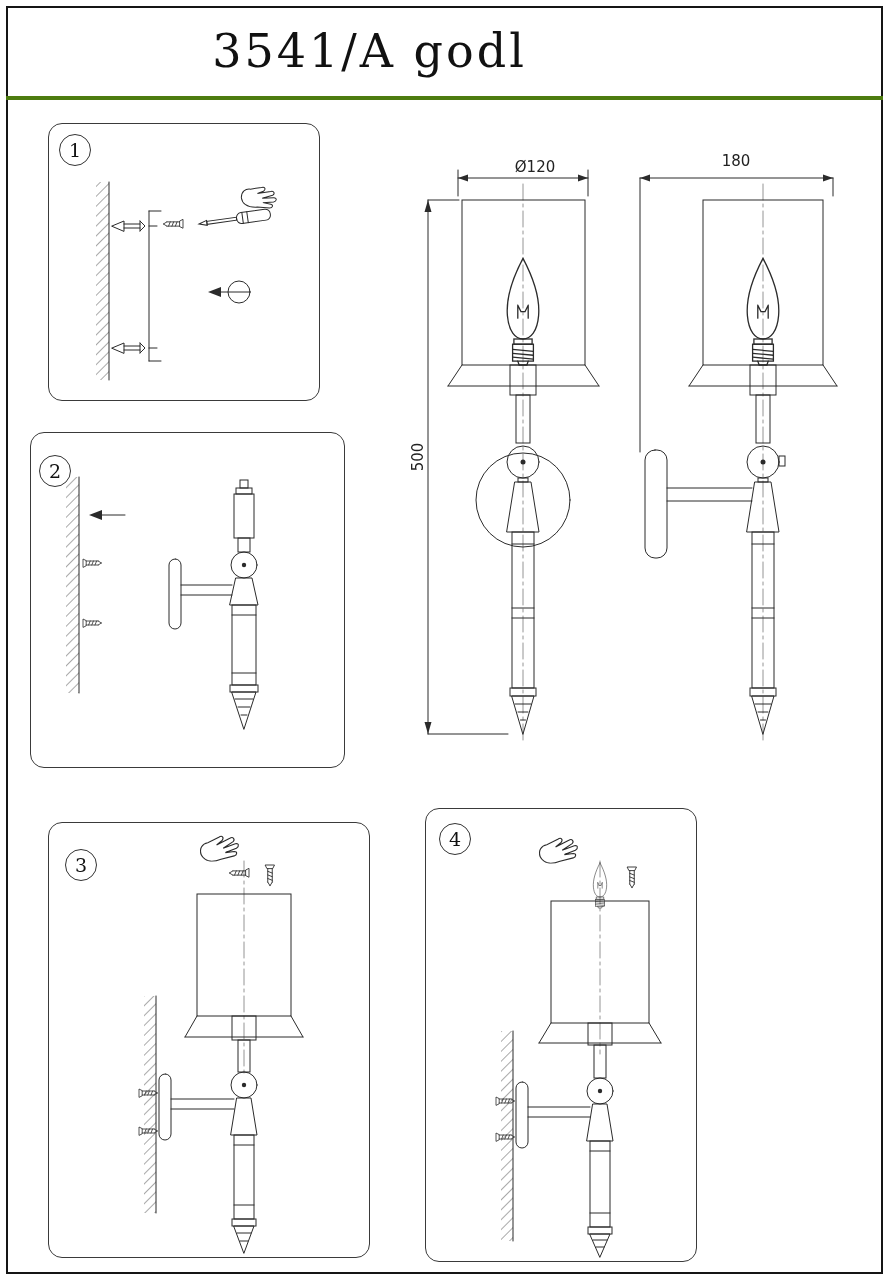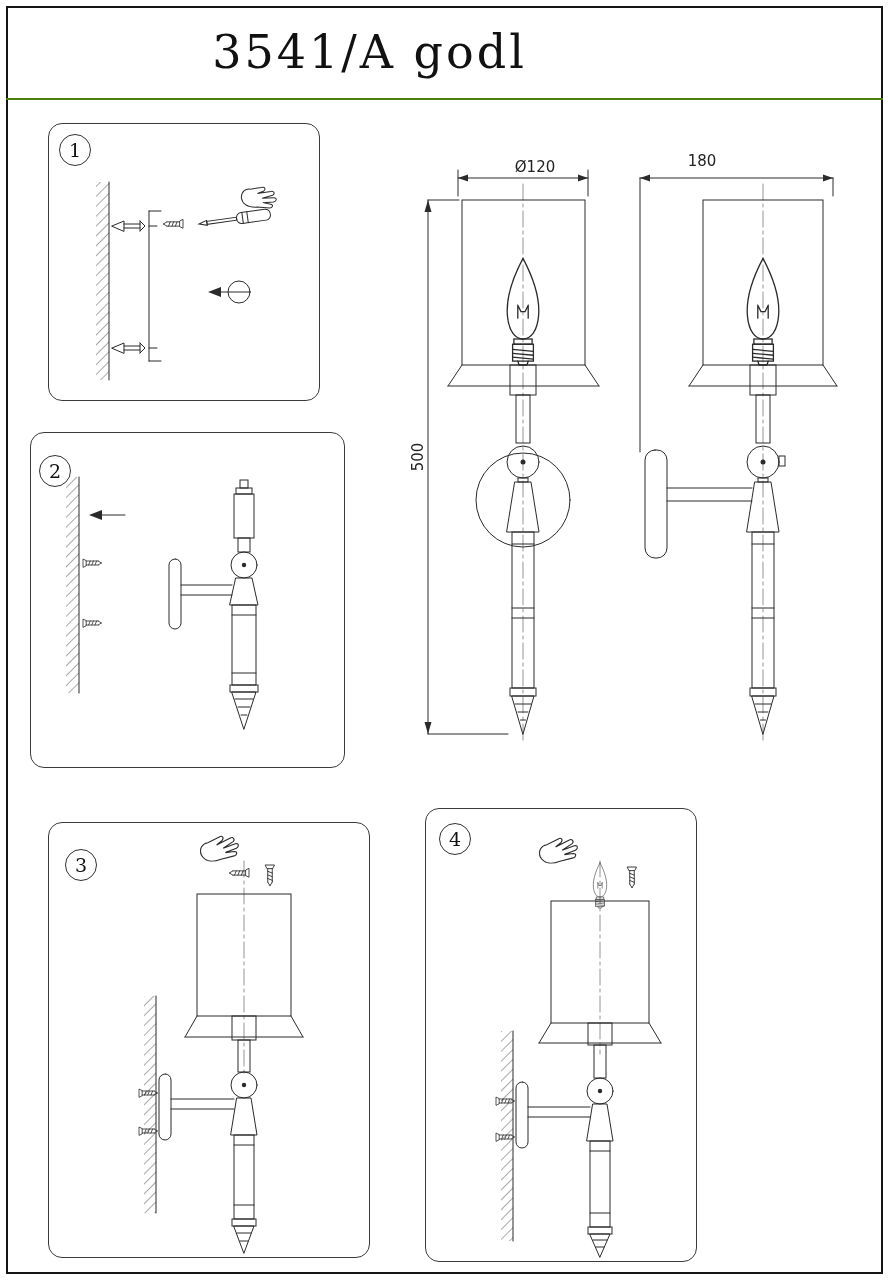--- a/index.html
+++ b/index.html
@@ -4,21 +4,21 @@
 <style>
   html,body{margin:0;padding:0;background:#e8e8e8;}
   #page{
     position:relative;width:889px;height:1280px;background:#ffffff;
     font-family:"DejaVu Sans",sans-serif;color:#1c1c1c;overflow:hidden;
     margin:0 auto;
   }
   #frame{position:absolute;inset:6px;border:2px solid #151515;pointer-events:none;}
   #header{
     position:absolute;left:6px;right:6px;top:6px;height:94px;
-    border-bottom:2px solid #4d7c0f;display:flex;align-items:center;
+    border-bottom:4px solid #4d7c0f;display:flex;align-items:center;
     justify-content:center;padding-right:150px;box-sizing:border-box;
   }
   #header h1{
     margin:0;font-family:"DejaVu Serif","Liberation Serif",serif;
     font-weight:normal;font-size:46px;letter-spacing:3px;color:#111;
   }
   .panel{
     position:absolute;border:1.4px solid #3a3a3a;border-radius:14px;
     box-sizing:border-box;background:#fff;
   }
@@ -37,21 +37,21 @@
   #num3{left:16px;top:26px;}
   #num4{left:13px;top:14px;}
   .illus{position:absolute;left:0;top:0;}
   #frontview{position:absolute;left:415px;top:150px;}
   #sideview{position:absolute;left:630px;top:150px;}
   .dimlabel{
     position:absolute;font-size:15px;color:#222;text-align:center;
     font-family:"DejaVu Sans",sans-serif;background:transparent;
   }
   #dim-diameter{left:477px;top:158px;width:116px;}
-  #dim-depth{left:644px;top:152px;width:116px;}
+  #dim-depth{left:678px;top:152px;width:116px;}
   #dim-height{left:396px;top:448px;width:44px;transform:rotate(-90deg);}
 </style>
 </head>
 <body>
 
 <div id="page">
 
   <svg width="0" height="0" style="position:absolute" aria-hidden="true">
     <defs>
       <pattern id="hatch" patternUnits="userSpaceOnUse" width="7" height="7" patternTransform="rotate(45)">

